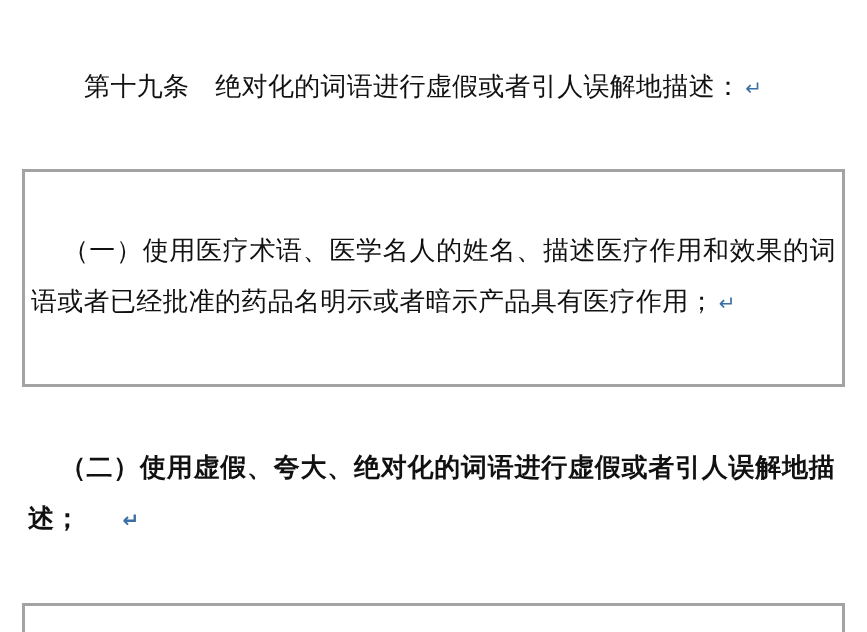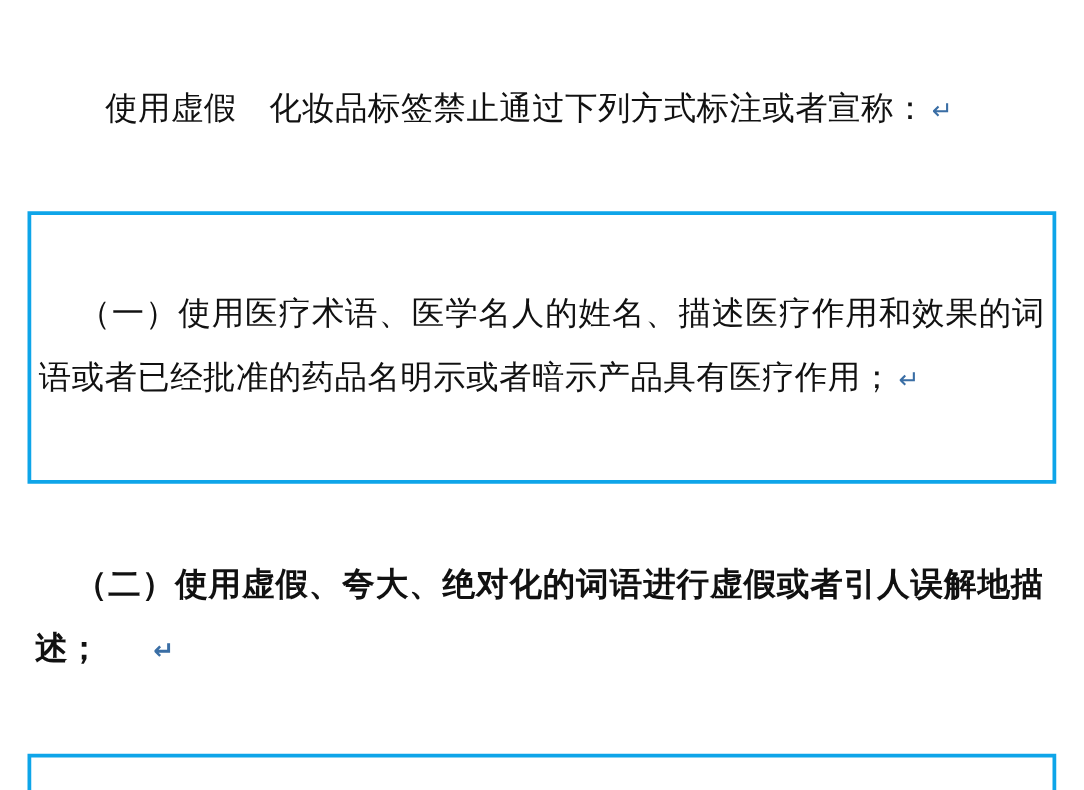--- a/index.html
+++ b/index.html
@@ -27,21 +27,21 @@
     letter-spacing: 0.3px;
     color: #111111;
     white-space: pre-wrap;
     text-align: justify;
     text-justify: inter-ideograph;
   }
   .indent {
     text-indent: 2em;
   }
   .boxed {
-    border: 3px solid #0ea5e9;
+    border: 3px solid #a3a3a3;
     box-sizing: border-box;
     padding: 2px 6px 4px 6px;
     margin: 2px 0 2px 0;
   }
   .plain {
     padding: 2px 10px 4px 6px;
     margin: 2px 0 2px 0;
     font-weight: bold;
   }
   .pilcrow {
@@ -63,21 +63,21 @@
     display: inline-block;
     width: 26px;
   }
 </style>
 </head>
 <body>
 
 <div class="page">
 
   <div class="para heading">
-    <span class="sp"></span><span>使用虚假</span><span class="sp"></span><span>化妆品标签禁止通过下列方式标注或者宣称：</span><span class="pilcrow">↵</span>
+    <span class="sp"></span><span>第十九条</span><span class="sp"></span><span>绝对化的词语进行虚假或者引人误解地描述：</span><span class="pilcrow">↵</span>
   </div>
 
   <div class="para indent boxed">
     <span>（一）</span><span>使用医疗术语、医学名人的姓名、描述医疗作用和效果的词语或者已经批准的药品名明示或者暗示产品具有医疗作用；</span><span class="pilcrow">↵</span>
   </div>
 
   <div class="para indent plain">
     <span>（二）</span><span>使用虚假、夸大、绝对化的词语进行虚假或者引人误解地描述；</span><span class="gap"></span><span class="pilcrow">↵</span>
   </div>
 

